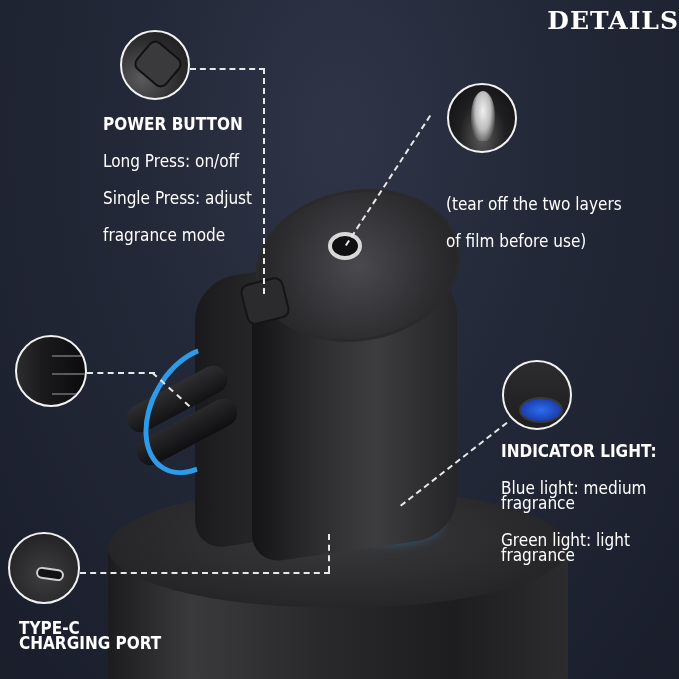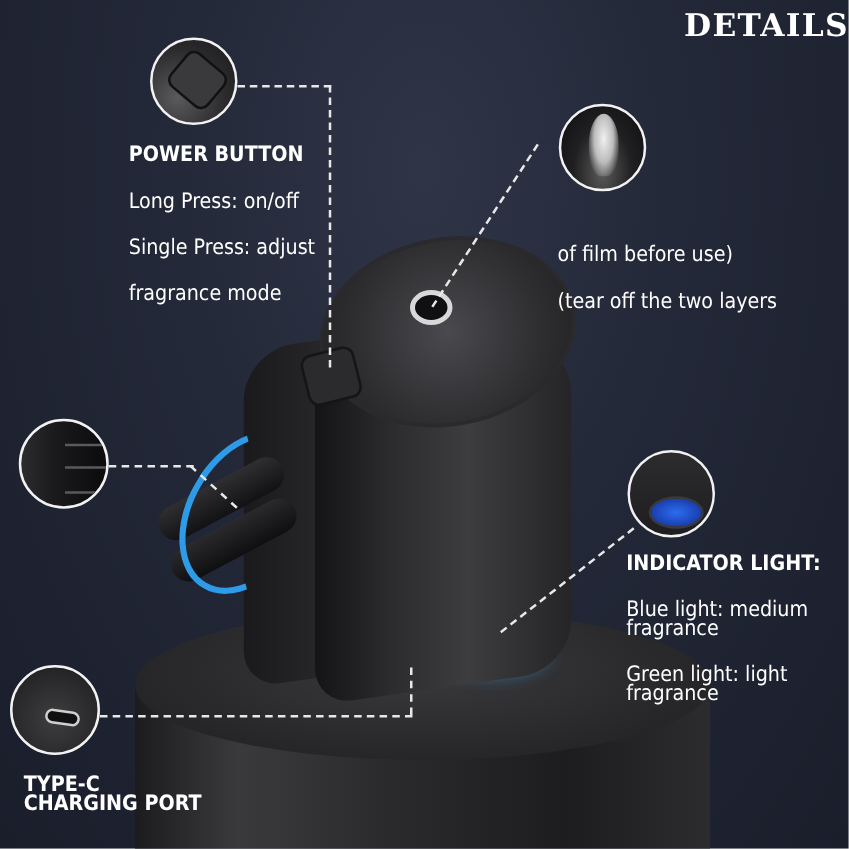--- a/index.html
+++ b/index.html
@@ -137,22 +137,22 @@
     <span class="head">POWER BUTTON</span>
     <span class="line">Long Press: on/off</span>
     <span class="line">Single Press: adjust</span>
     <span class="line">fragrance mode</span>
   </div>
 
   <div class="callout-circle cc-outlet">
     <div class="mist"></div>
   </div>
   <div class="label" style="left:446px; top:175px;">
+    <span class="line">(tear off the two layers</span>
     <span class="line">of film before use)</span>
-    <span class="line">(tear off the two layers</span>
   </div>
 
   <div class="callout-circle cc-clip">
     <div class="slat" style="top:18px;"></div>
     <div class="slat" style="top:36px;"></div>
     <div class="slat" style="top:56px;"></div>
   </div>
 
   <div class="callout-circle cc-indicator">
     <div class="led"></div>

